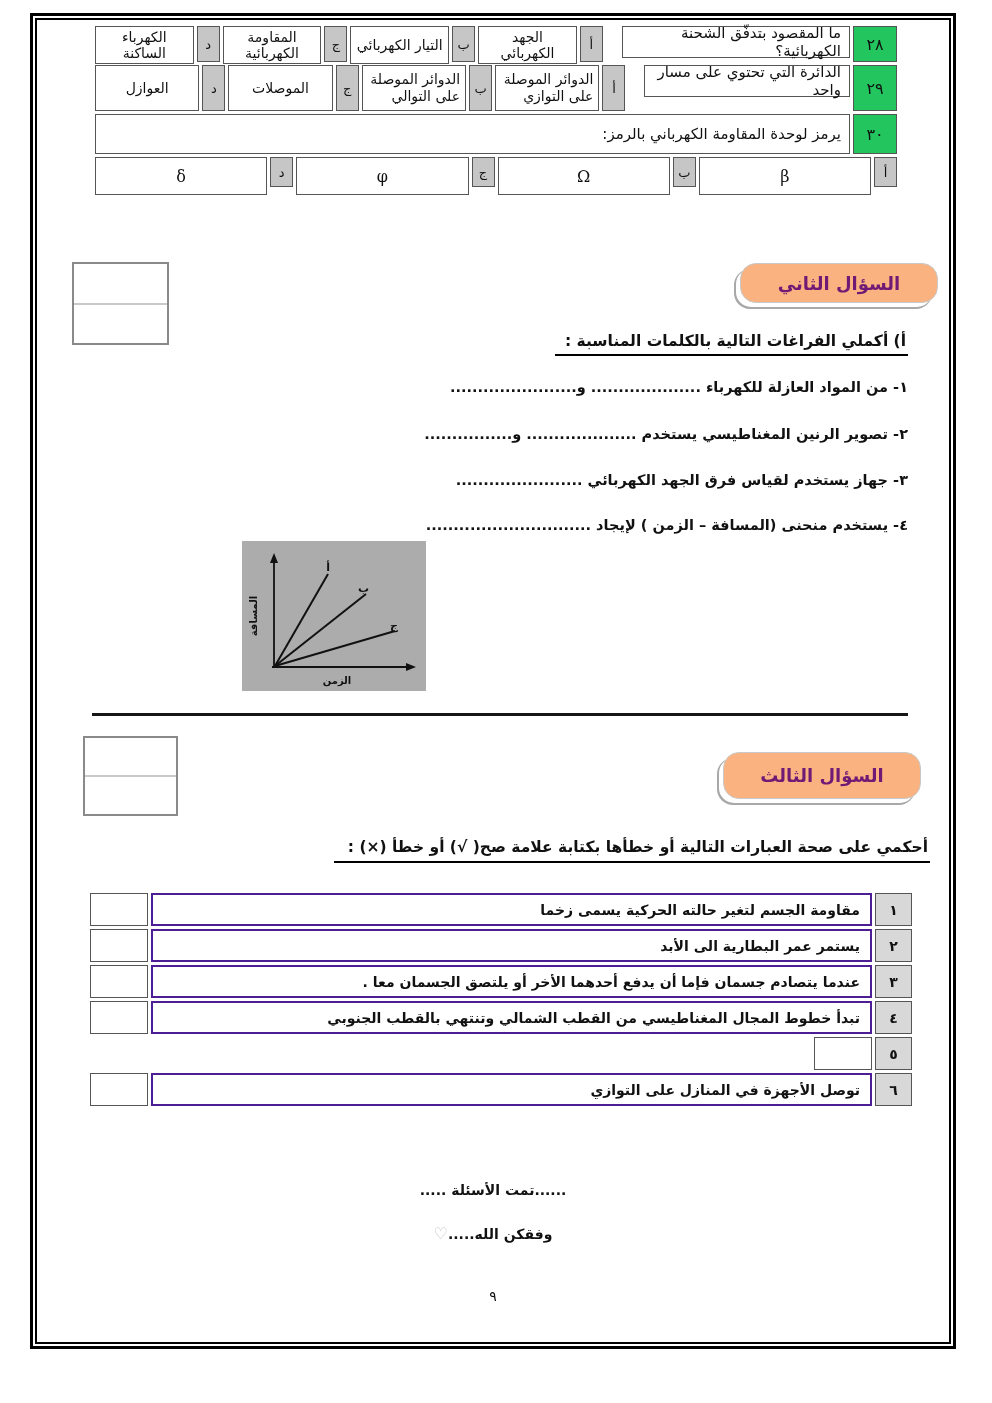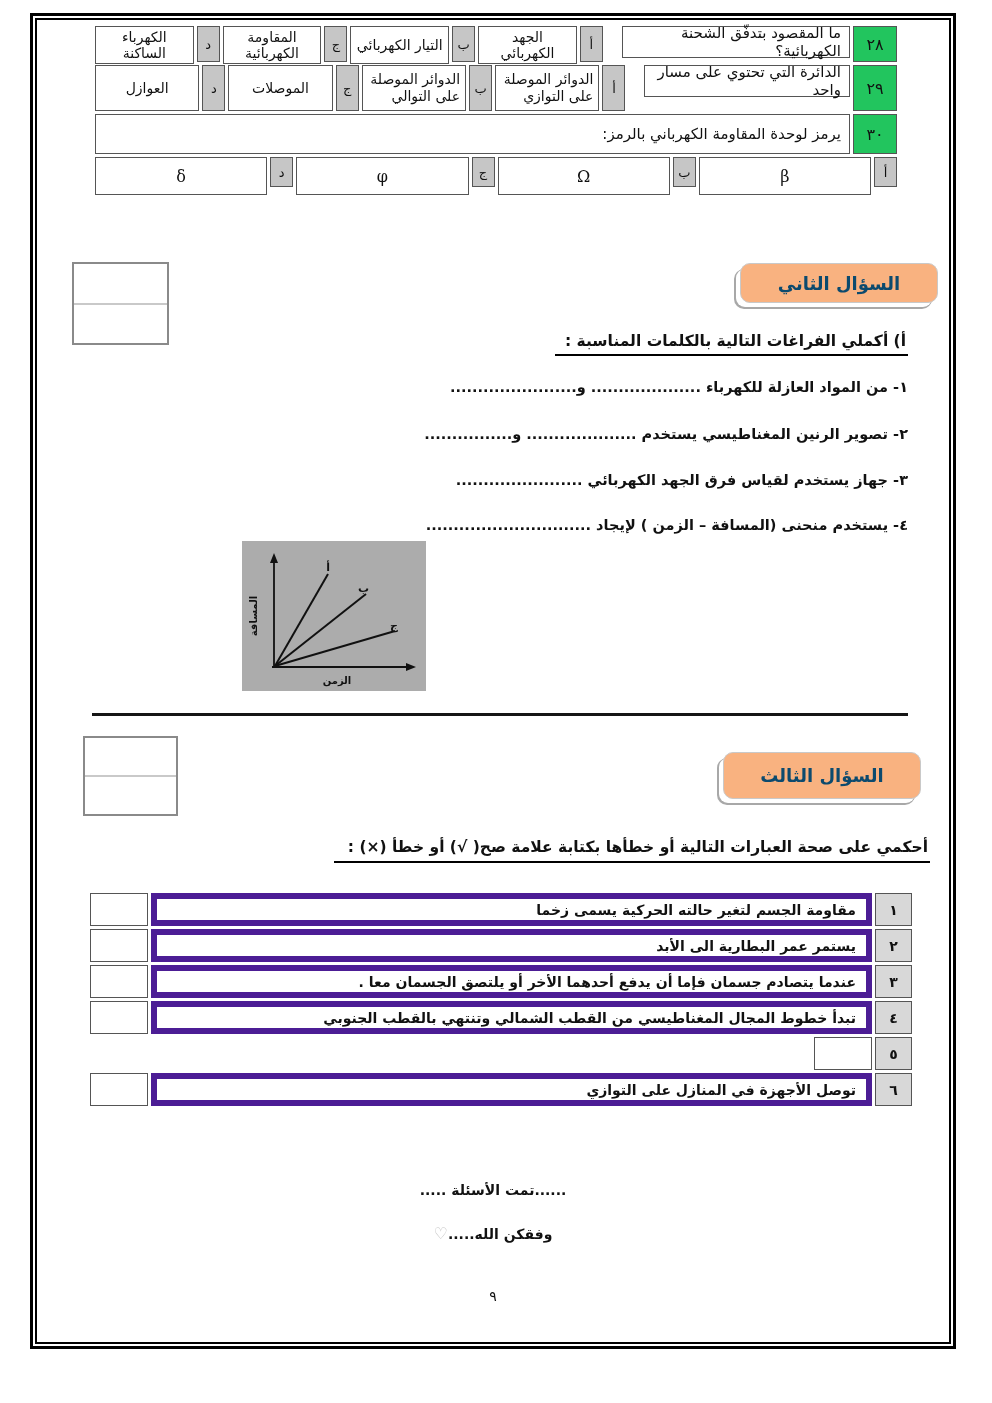--- a/index.html
+++ b/index.html
@@ -22,40 +22,40 @@
   .ocell.ralign { justify-content:flex-end; text-align:right; line-height:1.25; }
   .greek { font-family:"DejaVu Serif", serif; font-size:16px; }
   .h32 { height:32px; } .h36 { height:36px; } .h46 { height:46px; } .h28 { height:40px; } .h30 { height:30px; }
 
   
   .score-box { position:absolute; border:2px solid #8a8a8a; background:#fff; display:flex; flex-direction:column; }
   .score-cell-top { flex:1; border-bottom:2px solid #c9c9c9; }
   .score-cell-bottom { flex:1; }
 
   
-  .sec-header { position:absolute; background:#f9b280; border:1px solid #c9c9c9; border-radius:10px;
-    display:flex; align-items:center; justify-content:center; font-weight:bold; font-size:18px; color:#0c4a6e;
+  .sec-header { position:absolute; background:#f9b280; border:1px solid #c9c9c9; border-radius:16px;
+    display:flex; align-items:center; justify-content:center; font-weight:bold; font-size:18px; color:#701a75;
     box-shadow:-5px 5px 0 -1px #ffffff, -6px 6px 0 0 #a8a8a8; }
 
   .subtitle { position:absolute; font-weight:bold; font-size:15.5px; border-bottom:2px solid #000; padding:0 2px 4px 10px; }
   .fill-item { position:absolute; font-weight:bold; font-size:14.5px; white-space:nowrap; }
 
   
   .graph { position:absolute; left:242px; top:541px; width:184px; height:150px; background:#acacac; }
 
   
   .divider { position:absolute; left:92px; top:713px; width:816px; height:3px; background:#161616; }
 
   .instruction3 { position:absolute; font-weight:bold; font-size:15.5px; border-bottom:2.5px solid #000; padding:0 2px 5px 14px; }
 
   
   .tf { position:absolute; right:80px; top:893px; width:822px; display:flex; flex-direction:column; gap:3px; }
   .tfrow { display:flex; gap:3px; height:33px; }
   .tfnum { width:37px; background:#d8d8d8; border:1px solid #555; display:flex; align-items:center; justify-content:center; font-weight:bold; font-size:14px; flex:none; }
-  .tftext { flex:1; border:6px solid #4c1d95; display:flex; align-items:center; padding-right:10px; font-weight:bold; font-size:14px; background:#fff; }
+  .tftext { flex:1; border:2px solid #4c1d95; display:flex; align-items:center; padding-right:10px; font-weight:bold; font-size:14px; background:#fff; }
   .tfans { width:58px; border:1px solid #555; background:#fff; flex:none; }
 
   
   .footer-line { position:absolute; left:30px; width:926px; text-align:center; font-weight:bold; font-size:14px; }
   .heart { color:#c2c2c2; font-weight:normal; font-size:16px; }
   .page-num { position:absolute; left:30px; width:926px; text-align:center; font-size:14px; }
 </style>
 </head>
 <body>
 

